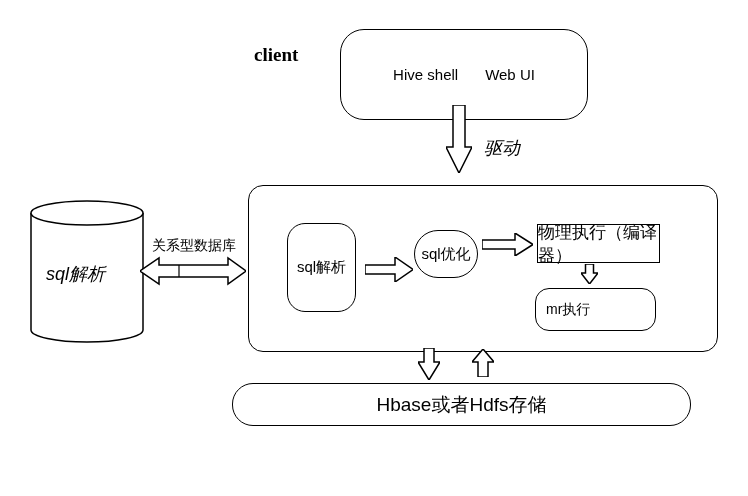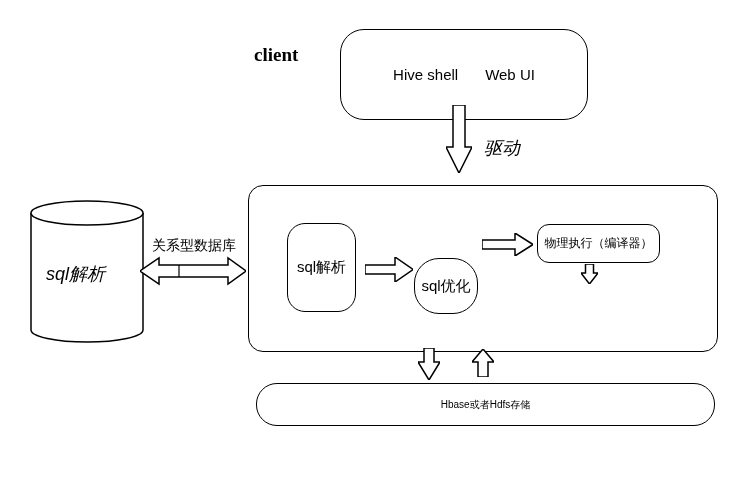--- a/index.html
+++ b/index.html
@@ -22,24 +22,24 @@
     align-items: center;
     justify-content: center;
   }
   .label { position: absolute; white-space: nowrap; }
   .client-label { font-size: 19px; font-weight: bold; font-family: Liberation Serif, serif; }
   .cn { font-size: 18px; font-style: italic; }
   .cn-sm { font-size: 14px; }
   .top-box { left: 340px; top: 13px; width: 248px; height: 91px; border-radius: 24px; gap: 27px; font-size: 15px; margin-top: 16px; }
   .engine-box { left: 248px; top: 185px; width: 470px; height: 167px; border-radius: 15px; background: transparent; }
   .sql-parse-box { left: 287px; top: 223px; width: 69px; height: 89px; border-radius: 18px; font-size: 15px; }
-  .sql-opt-box { left: 414px; top: 230px; width: 64px; height: 56px; border-radius: 25px; font-size: 15px; margin-top: 28px; }
-  .phys-box { left: 537px; top: 224px; width: 123px; height: 39px; border-radius: 12px; font-size: 12px; }
+  .sql-opt-box { left: 414px; top: 230px; width: 64px; height: 48px; border-radius: 25px; font-size: 15px; }
+  .phys-box { left: 537px; top: 224px; width: 123px; height: 39px; border-radius: 0; font-size: 17px; }
   .mr-box { left: 535px; top: 288px; width: 121px; height: 43px; border-radius: 14px; font-size: 14px; justify-content: flex-start; padding-left: 10px; }
-  .storage-box { left: 256px; top: 383px; width: 459px; height: 43px; border-radius: 21px; font-size: 10px; justify-content: center; }
+  .storage-box { left: 232px; top: 383px; width: 459px; height: 43px; border-radius: 21px; font-size: 19px; justify-content: center; }
   .watermark {
     position: absolute; left: 598px; top: 452px;
     display: flex; align-items: center; gap: 5px;
     color: #cbcbcb;
   }
   .watermark-text { font-size: 17px; letter-spacing: 0.5px; }
   svg { display: block; }
 </style>
 </head>
 <body>
@@ -89,20 +89,23 @@
   </svg>
 
   <div class="box phys-box">
     <span>物理执行（编译器）</span>
   </div>
 
   <svg class="abs" style="left:581px; top:264px;" width="17" height="20" viewBox="0 0 17 20">
     <polygon points="4.5,0 12.5,0 12.5,9 17,9 8.5,20 0,9 4.5,9" fill="#fff" stroke="#000" stroke-width="1.5"></polygon>
   </svg>
 
+  <div class="box mr-box">
+    <span>mr执行</span>
+  </div>
 
   <svg class="abs" style="left:418px; top:348px;" width="22" height="32" viewBox="0 0 22 32">
     <polygon points="6,0 16,0 16,14 22,14 11,32 0,14 6,14" fill="#fff" stroke="#000" stroke-width="1.5"></polygon>
   </svg>
 
   <svg class="abs" style="left:472px; top:349px;" width="22" height="28" viewBox="0 0 22 28">
     <polygon points="11,0 22,13 16,13 16,28 6,28 6,13 0,13" fill="#fff" stroke="#000" stroke-width="1.5"></polygon>
   </svg>
 
   <div class="box storage-box">

